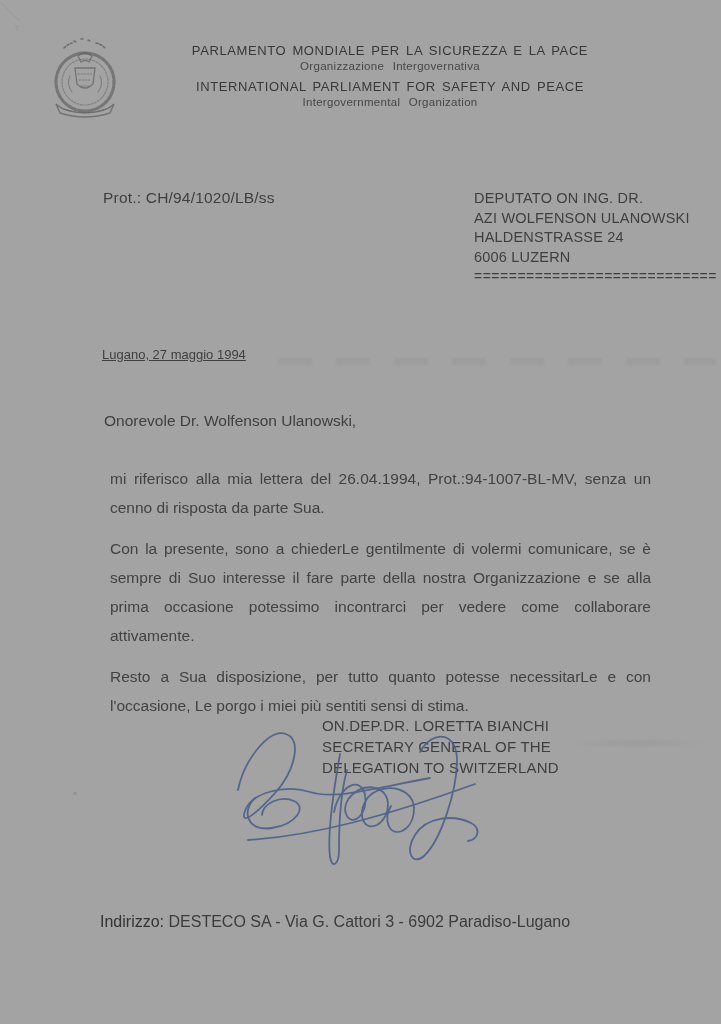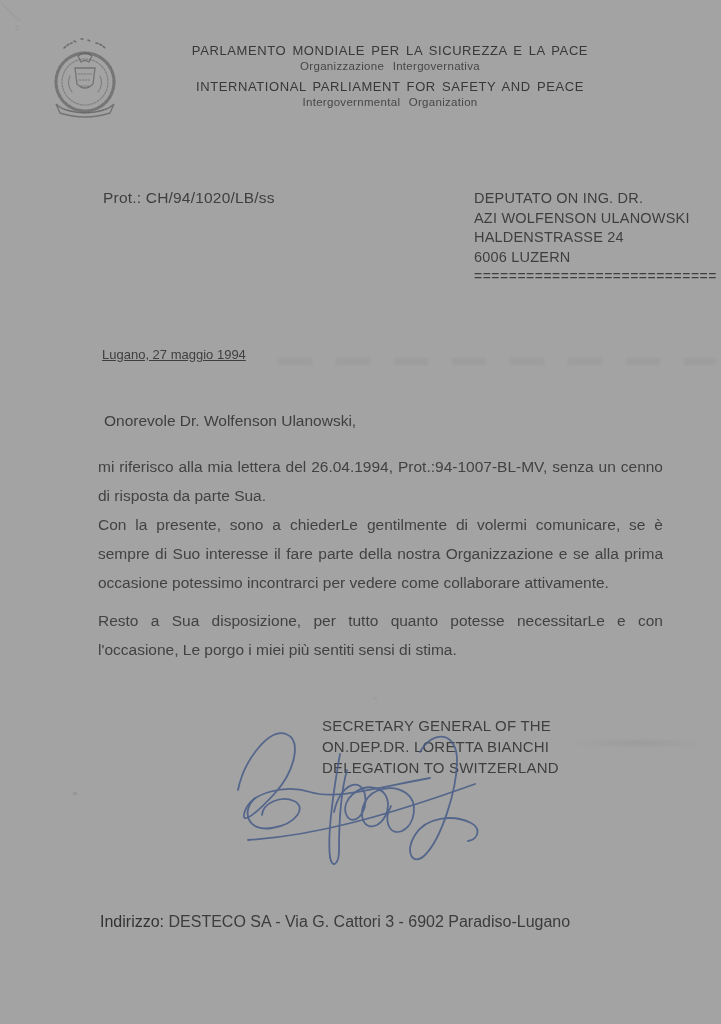--- a/index.html
+++ b/index.html
@@ -23,21 +23,21 @@
   .org-sub{font-size:11.5px;letter-spacing:.3px;word-spacing:5px;line-height:15px;color:#474747;}
   .org-gap{height:4px;}
   
   .prot{position:absolute;left:103px;top:189px;font-size:15.5px;letter-spacing:.2px;text-align:right;}
   .recipient{position:absolute;left:430px;top:189px;font-size:14.5px;line-height:19.5px;letter-spacing:.2px;white-space:nowrap;margin-left:44px;}
   .recipient .sep{letter-spacing:.5px;font-size:14px;}
   
   .dateline{position:absolute;left:102px;top:347px;font-size:13px;text-decoration:underline;}
   .salutation{position:absolute;left:104px;top:412px;font-size:15.5px;}
   .body-text{position:absolute;left:98px;top:452px;width:565px;font-size:15.5px;line-height:29px;text-align:justify;color:#424242;}
-  .body-text p{margin:0;}
+  .body-text p{margin:12px;}
   .body-text p.spaced{margin-top:9px;}
   
   .sig-block{position:absolute;left:322px;top:715px;font-size:15px;line-height:21px;letter-spacing:.2px;white-space:nowrap;}
   .sig-ink{position:absolute;left:224px;top:718px;width:262px;height:164px;}
   
   .footer-line1{position:absolute;left:100px;top:913px;font-size:16px;color:#3c3c3c;white-space:nowrap;}
   .footer-line1 b{font-weight:normal;color:#333;}
   .footer-line2{position:absolute;left:170px;top:945px;font-size:16px;color:#3c3c3c;white-space:nowrap;}
   .footer-line2 .fax{margin-left:28px;}
   
@@ -101,22 +101,22 @@
 
   <div class="salutation">Onorevole Dr. Wolfenson Ulanowski,</div>
 
   <div class="body-text">
     <p>mi riferisco alla mia lettera del 26.04.1994, Prot.:94-1007-BL-MV, senza un cenno di risposta da parte Sua.</p>
     <p>Con la presente, sono a chiederLe gentilmente di volermi comunicare, se è sempre di Suo interesse il fare parte della nostra Organizzazione e se alla prima occasione potessimo incontrarci per vedere come collaborare attivamente.</p>
     <p class="spaced">Resto a Sua disposizione, per tutto quanto potesse necessitarLe e con l'occasione, Le porgo i miei più sentiti sensi di stima.</p>
   </div>
 
   <div class="sig-block">
+    <div>ON.DEP.DR. LORETTA BIANCHI</div>
     <div>SECRETARY GENERAL OF THE</div>
-    <div>ON.DEP.DR. LORETTA BIANCHI</div>
     <div>DELEGATION TO SWITZERLAND</div>
   </div>
 
   <svg class="sig-ink" viewBox="0 0 262 164">
     <g fill="none" stroke="#4a5e88" stroke-width="1.8" stroke-linecap="round" opacity=".88">
       <path d="M14,72 C20,42 45,10 62,16 C78,22 71,52 52,74 C34,94 15,110 21,93 C27,75 60,66 86,74 C112,82 152,70 206,60"></path>
       <path d="M31,80 C17,93 23,114 48,110 C73,106 83,89 70,83 C57,77 39,85 38,97"></path>
       <path d="M116,36 C110,70 103,116 106,139 C108,151 115,147 115,132 C115,100 118,70 123,52"></path>
       <path d="M110,94 C116,66 137,58 141,77 C145,95 128,111 122,96 C117,82 135,66 151,70 C169,74 167,99 153,107 C140,113 134,98 141,84 C148,70 169,66 182,75 C195,84 191,107 178,113 C165,118 159,102 167,88"></path>
       <path d="M196,34 C210,10 233,15 233,42 C233,73 217,121 201,137 C189,149 180,134 191,117 C202,99 229,96 247,105 C257,110 255,121 244,123"></path>

